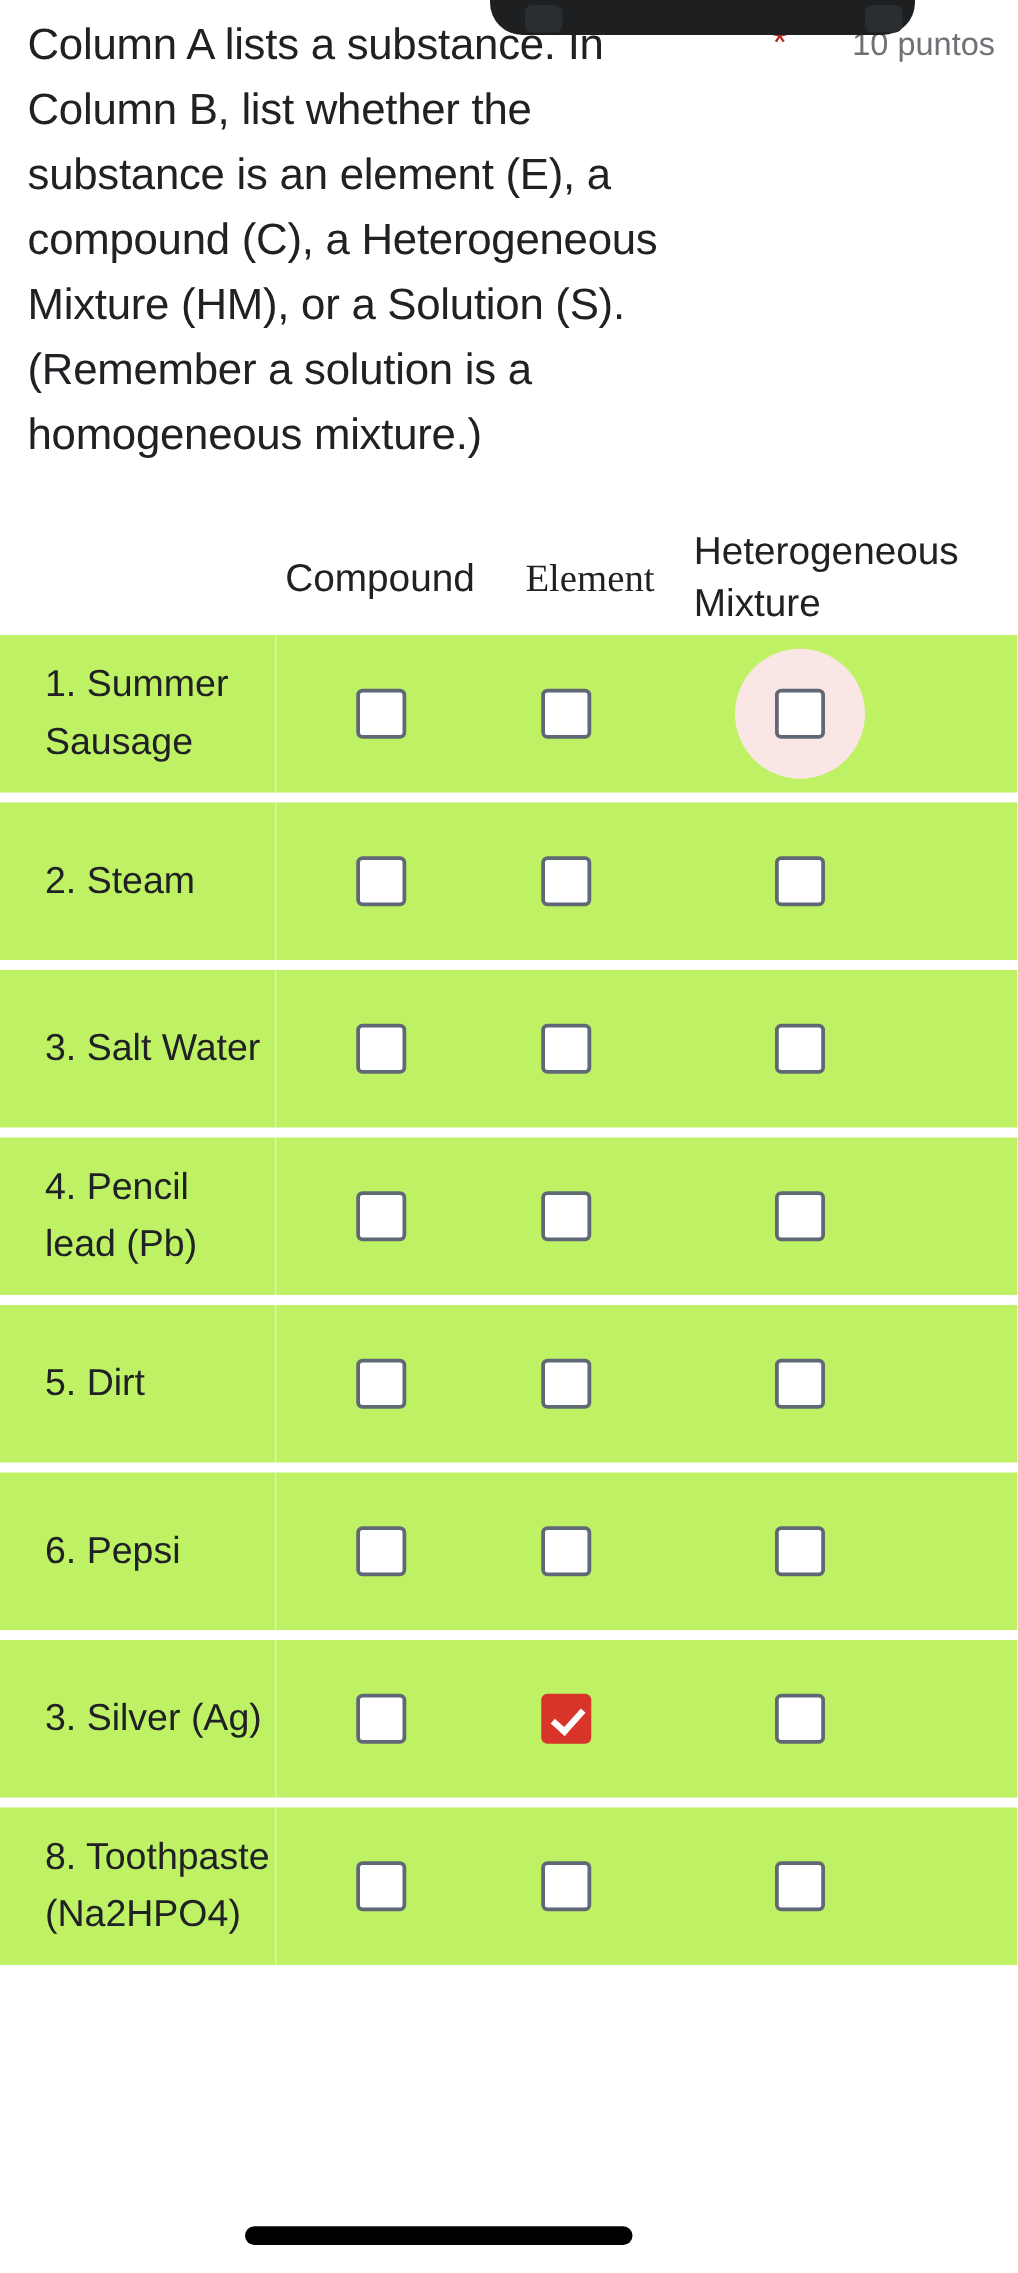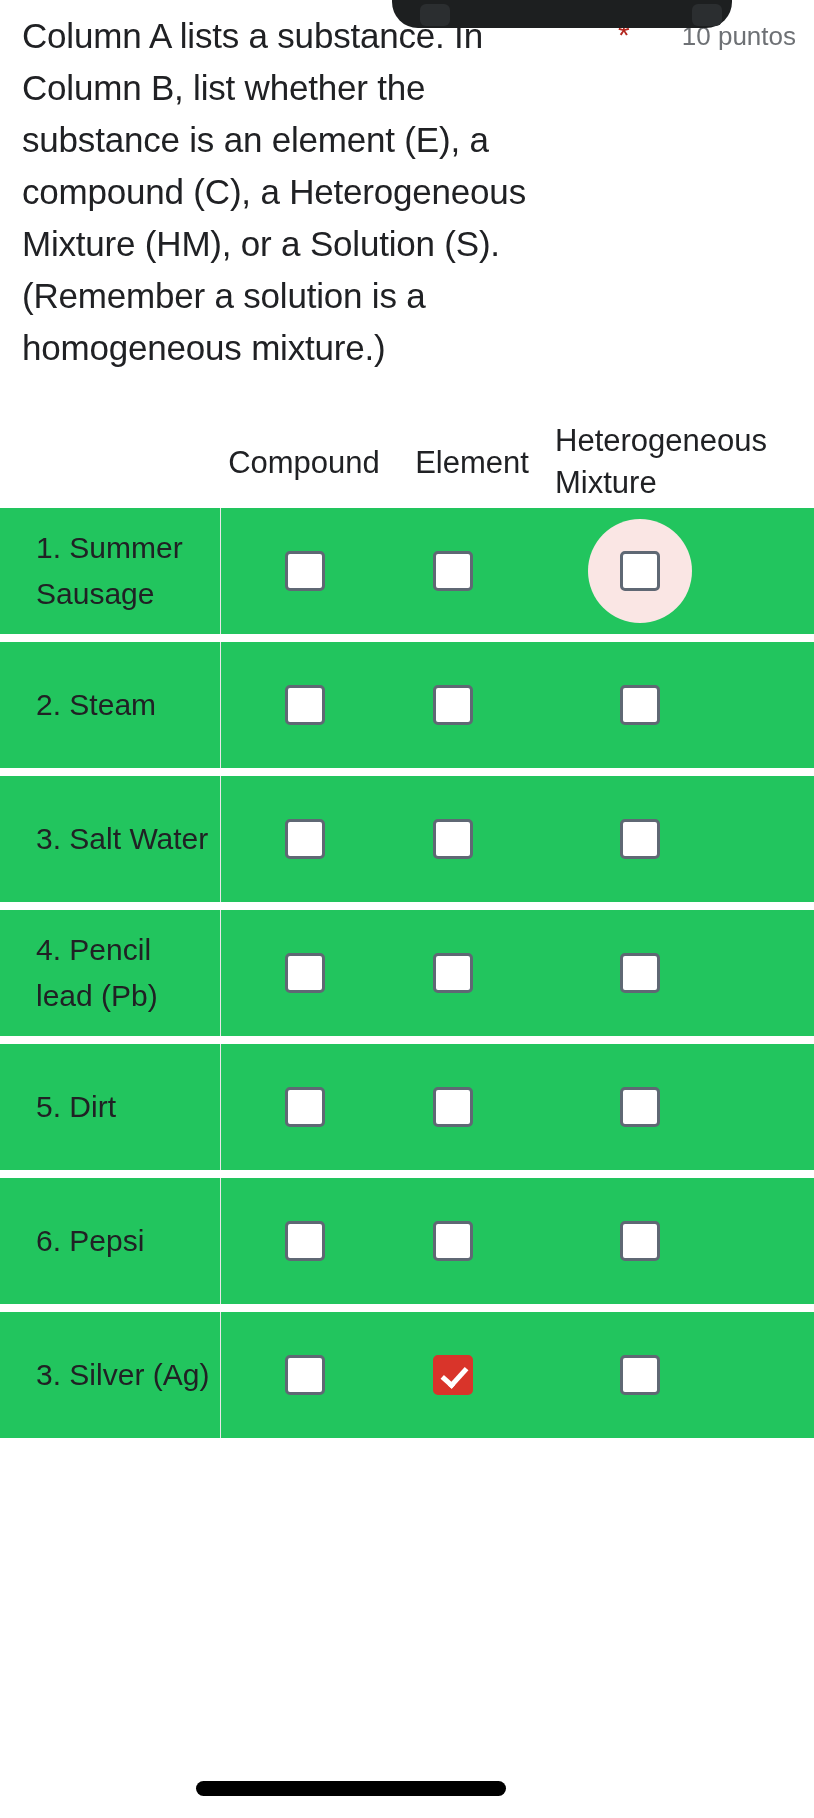--- a/index.html
+++ b/index.html
@@ -91,32 +91,32 @@
   .col-header {
     position: absolute;
     top: 0;
     text-align: center;
     font-size: 31px;
     line-height: 42px;
     color: #202124;
     white-space: pre-line;
   }
   #header-compound { left: 206px; width: 196px; top: 30px; }
-  #header-element  { left: 392px; width: 160px; top: 30px; }
+  #header-element  { left: 392px; width: 160px; top: 30px; font-family: Liberation Serif, serif; }
   #header-heterogeneous {
     left: 555px;
     width: 250px;
     top: 8px;
     text-align: left;
     padding-right: 0;
   }
 
   .grid-row {
     position: relative;
-    background: #22c55e;
+    background: #bef264;
     margin-bottom: 8px;
     height: 126px;
   }
 
   .row-divider {
     position: absolute;
     left: 220px;
     top: 0;
     bottom: 0;
     width: 1px;
@@ -357,16 +357,35 @@
           <div class="cbox-wrap">
             <div class="checkbox checked"></div>
           </div>
         </div>
         <div class="cell c3">
           <div class="cbox-wrap">
             <div class="checkbox"></div>
           </div>
         </div>
       </div>
+      <div class="grid-row">
+        <div class="row-divider"></div>
+        <div class="row-label">8. Toothpaste (Na2HPO4)</div>
+        <div class="cell c1">
+          <div class="cbox-wrap">
+            <div class="checkbox"></div>
+          </div>
+        </div>
+        <div class="cell c2">
+          <div class="cbox-wrap">
+            <div class="checkbox"></div>
+          </div>
+        </div>
+        <div class="cell c3">
+          <div class="cbox-wrap">
+            <div class="checkbox"></div>
+          </div>
+        </div>
+      </div>
     </div>
 </div>
 
 <div id="gesture-bar"></div>
 
 </body></html>

